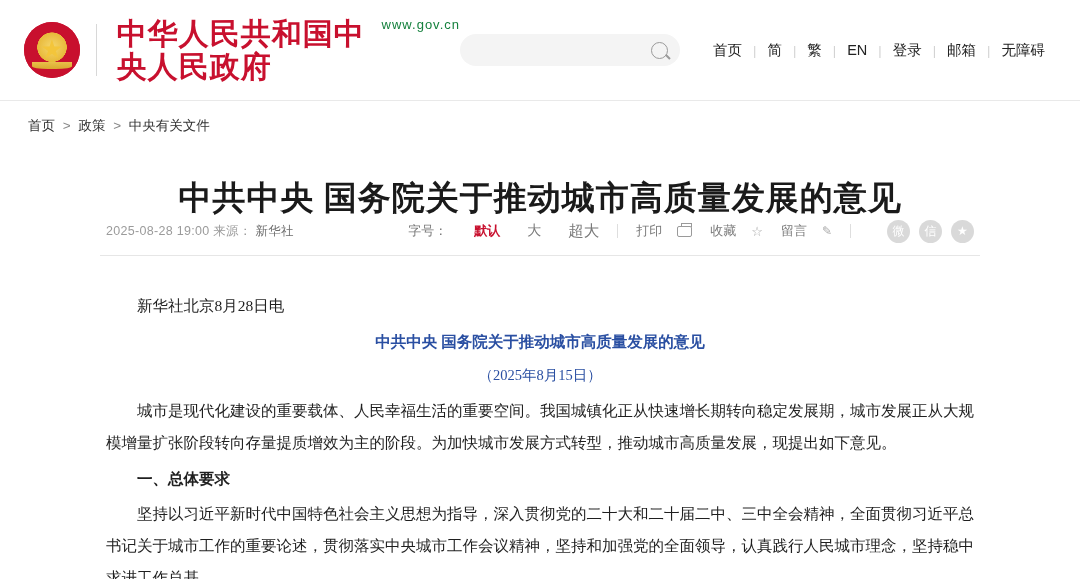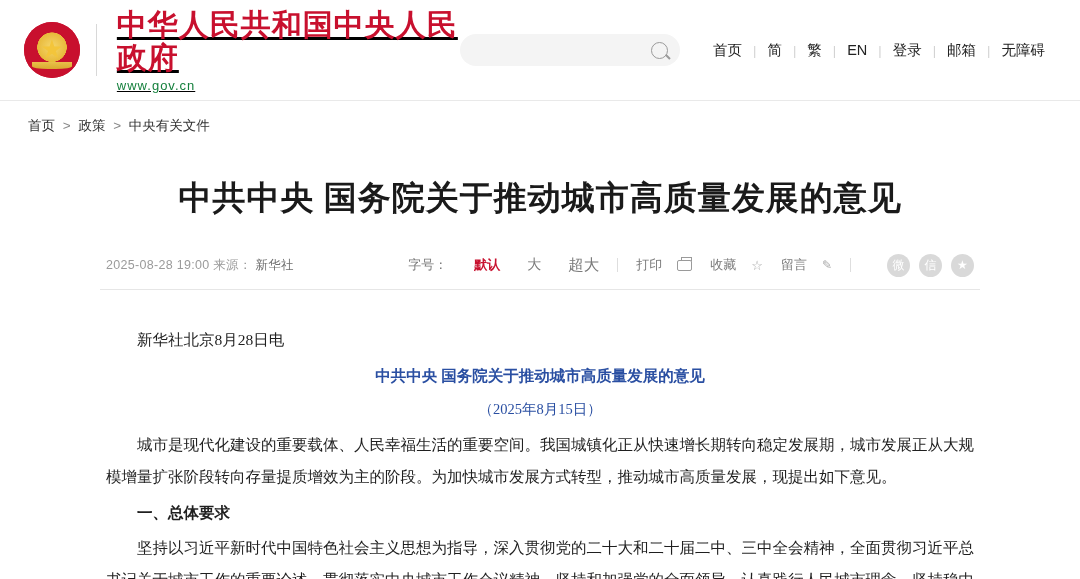--- a/index.html
+++ b/index.html
@@ -49,21 +49,21 @@
     left: 8px; right: 8px; bottom: 9px;
     height: 7px;
     border-radius: 0 0 40% 40%;
     background: linear-gradient(#e9c04a, #d9a92f);
   }
   .brand-divider {
     width: 1px; height: 52px;
     background: #d8d8d8;
     margin: 0 6px 0 2px;
   }
-  .brand-text { display: flex; flex-direction: column; gap: 4px; text-decoration: underline; }
+  .brand-text { display: flex; flex-direction: row; gap: 4px; }
   .site-title {
     font-family: "Liberation Serif", serif;
     font-size: 30px;
     font-weight: bold;
     color: #c8102e;
     letter-spacing: 1px;
     line-height: 1.1;
   }
   .site-url {
     font-size: 13px;
@@ -155,21 +155,20 @@
     color: #1a1a1a;
     text-align: center;
     letter-spacing: 1px;
     margin: 28px 0 0 0;
     line-height: 1.3;
   }
 
   .meta-bar {
     display: flex;
     align-items: center;
-    margin-top: 34px;
     padding-bottom: 12px;
     border-bottom: 1px solid #e6e6e6;
     font-size: 13px;
     color: #8a8a8a;
     padding-left: 6px;
     padding-right: 6px;
   }
   .meta-left { color: #9b9b9b; font-size: 12.5px; letter-spacing: .3px; }
   .meta-left .src { color: #6f6f6f; }
   .meta-center {

